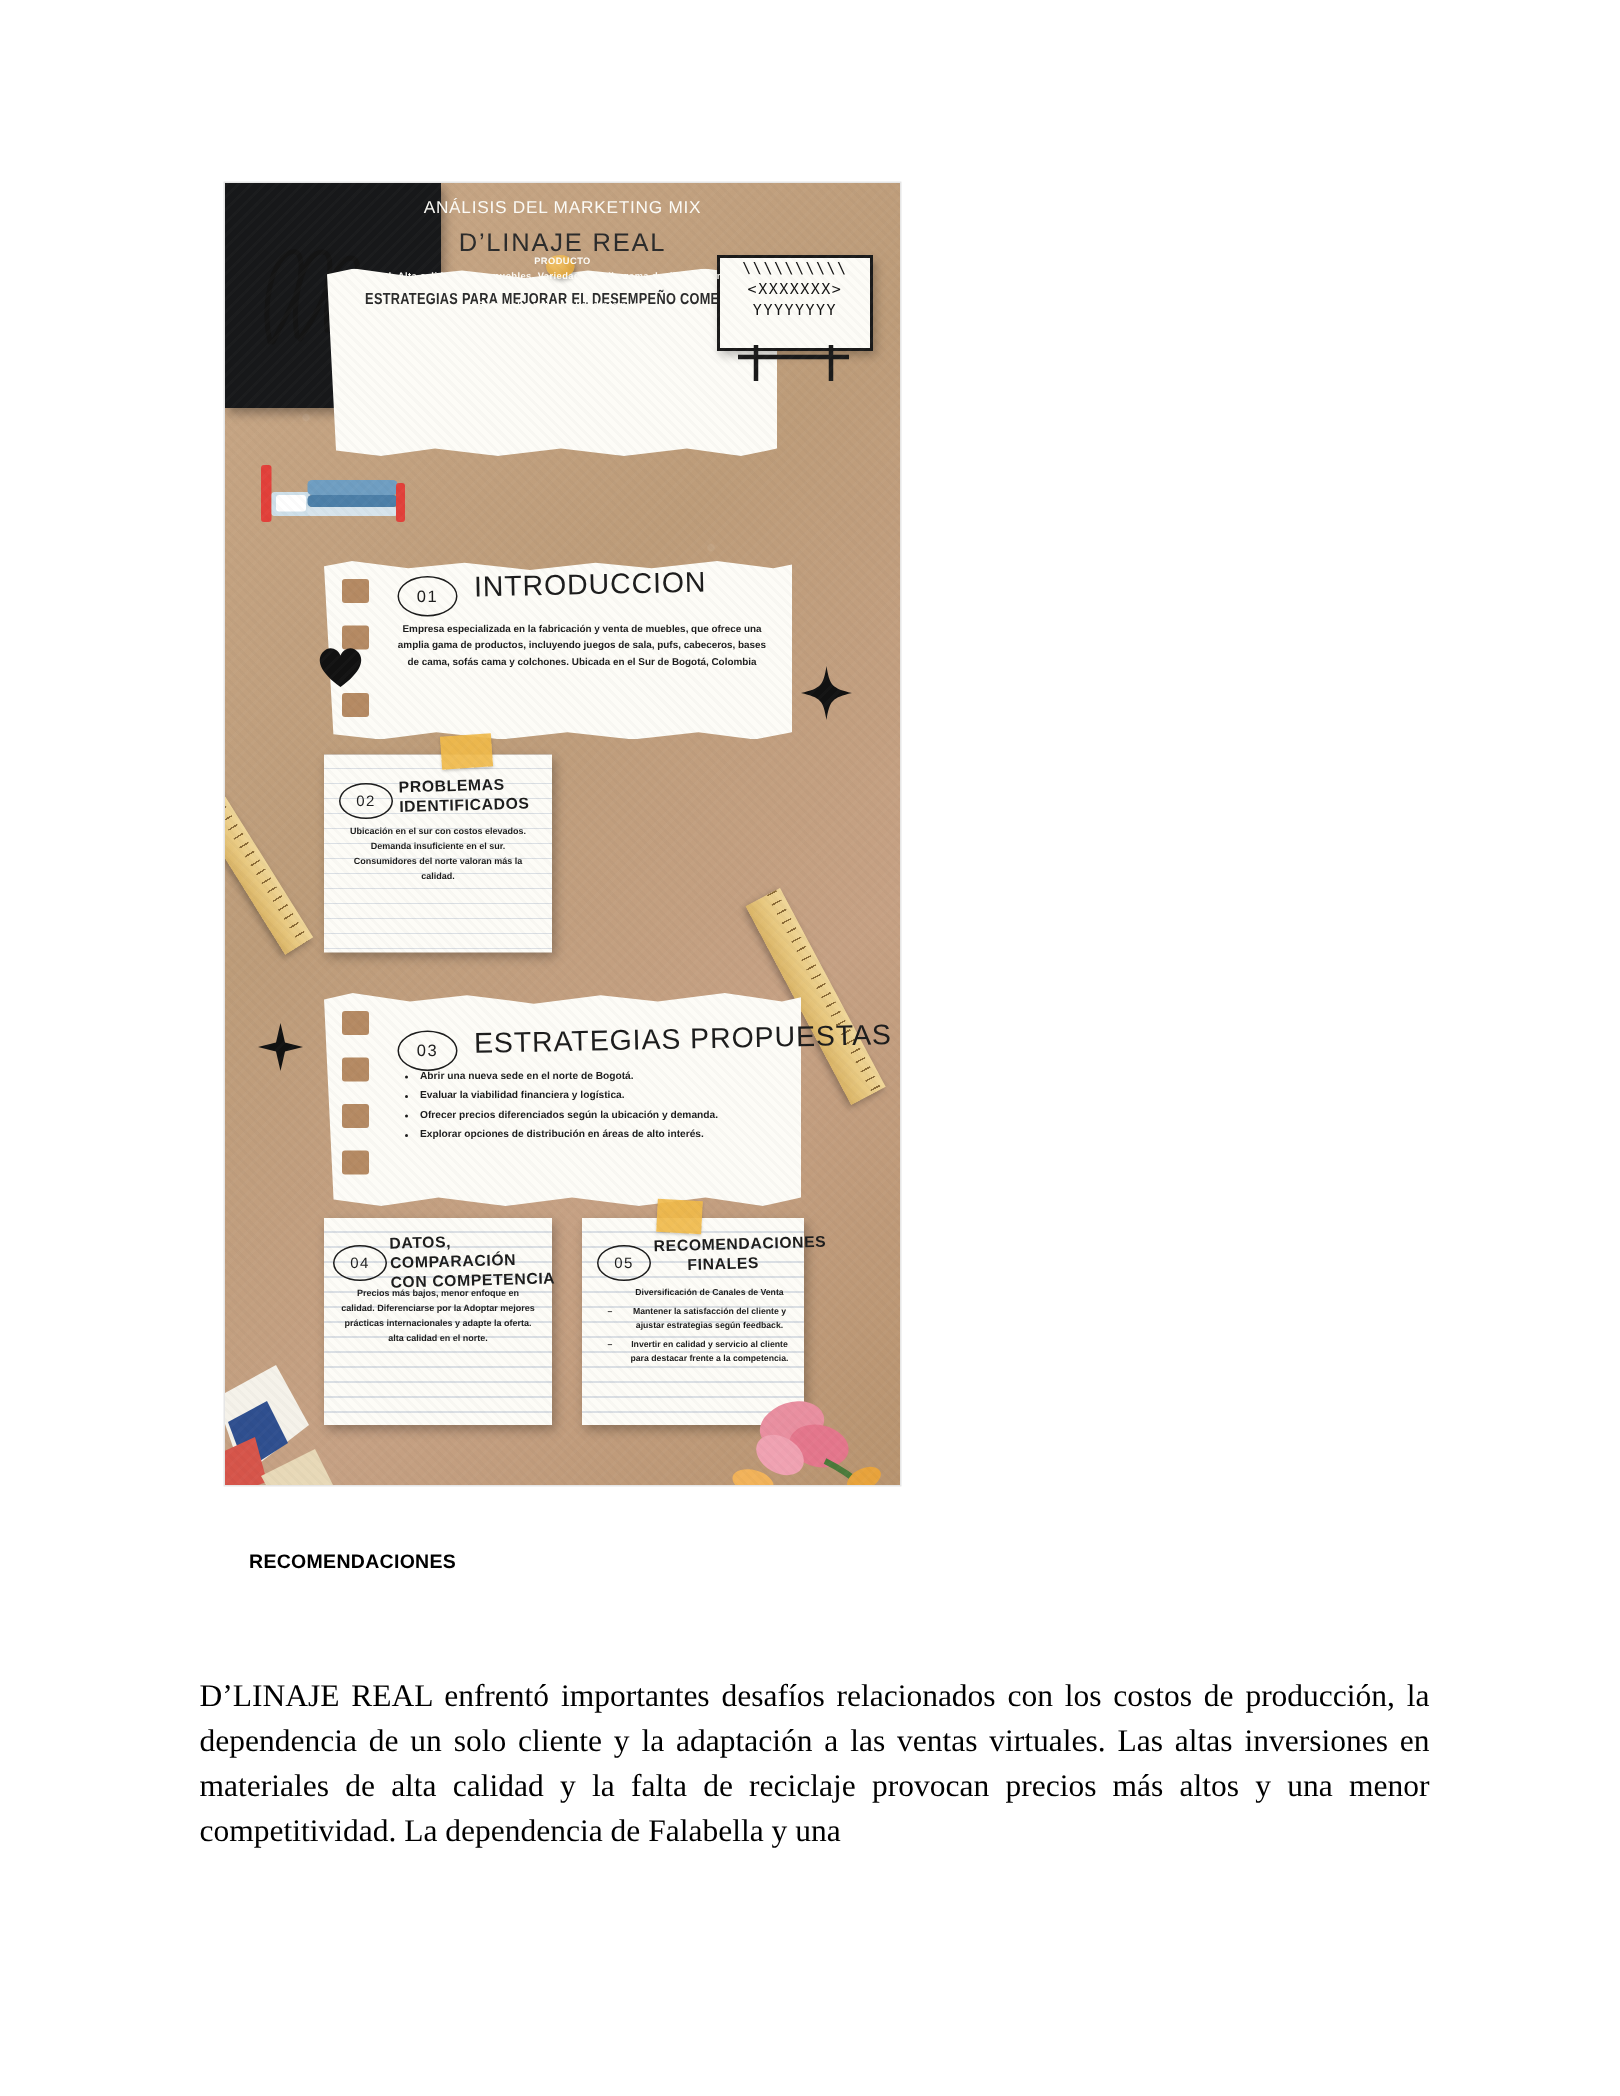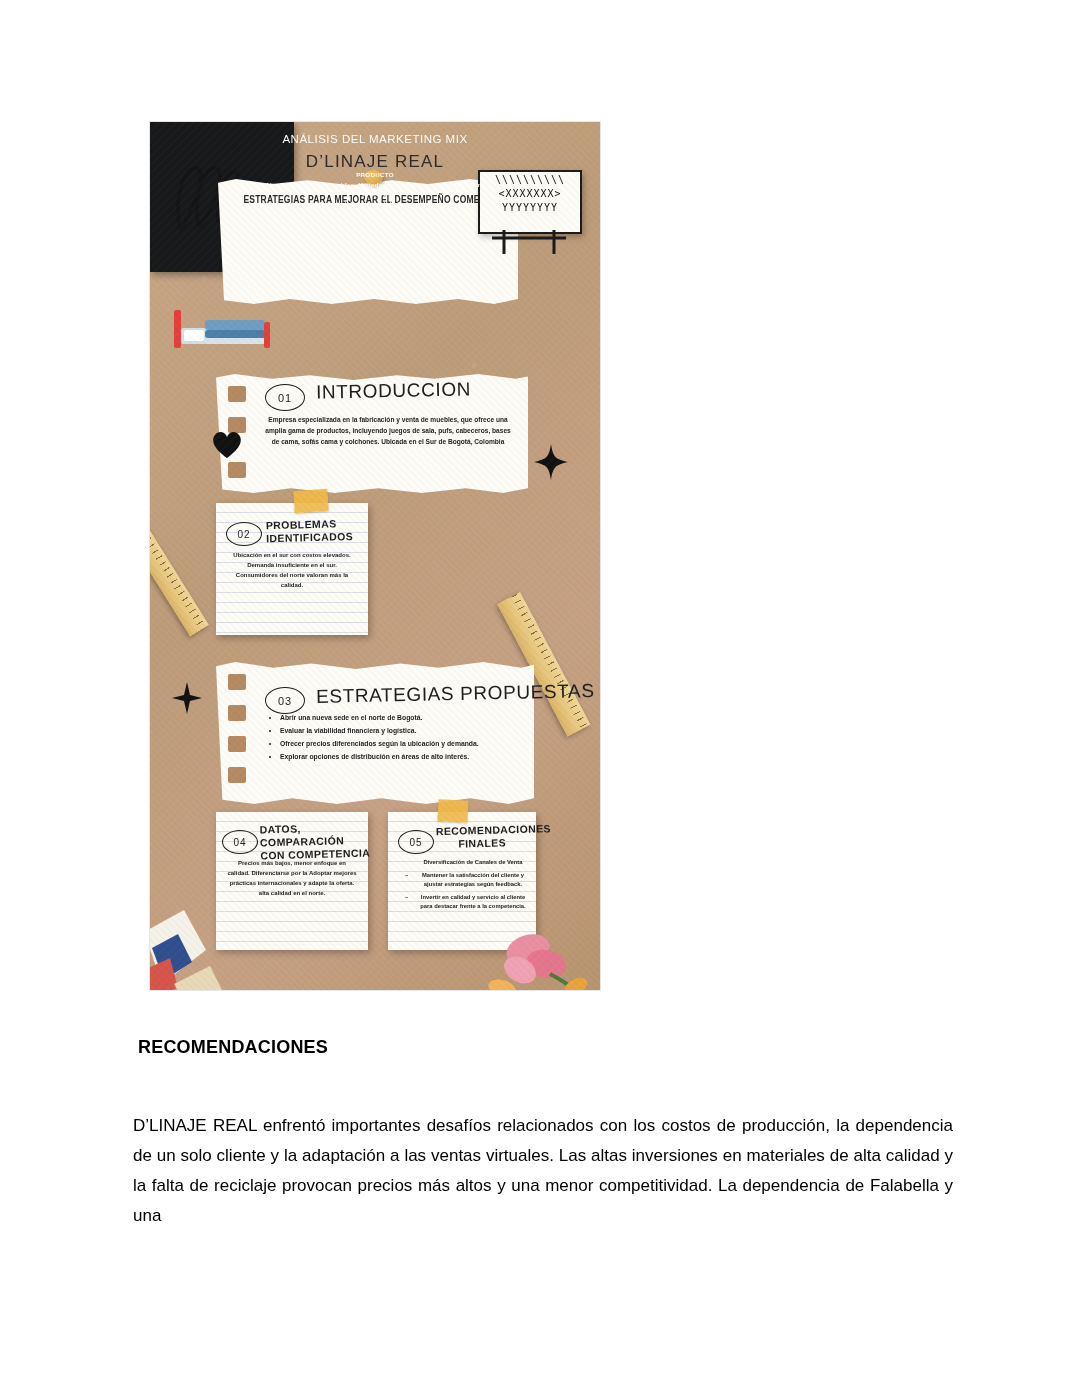--- a/index.html
+++ b/index.html
@@ -418,36 +418,37 @@
     position: absolute;
     left: 330px;
     top: 790px;
     width: 120px;
     height: 90px;
   }
 
   
   #doc-heading {
     position: absolute;
-    left: 138px;
+    left: 166px;
     top: 1022px;
-    font-size: 18px;
+    font-size: 13px;
     font-weight: 700;
     color: #000;
     letter-spacing: 0.2px;
   }
   #doc-paragraph {
     position: absolute;
     left: 133px;
     top: 1094px;
     width: 820px;
-    font-size: 17px;
+    font-size: 21px;
     line-height: 30px;
     color: #000;
     text-align: justify;
+    font-family: Liberation Serif, serif;
   }
 </style>
 </head>
 <body>
 
 <div class="page">
 
   <div class="infographic">
 
     <svg id="scribble" viewBox="0 0 80 72">

